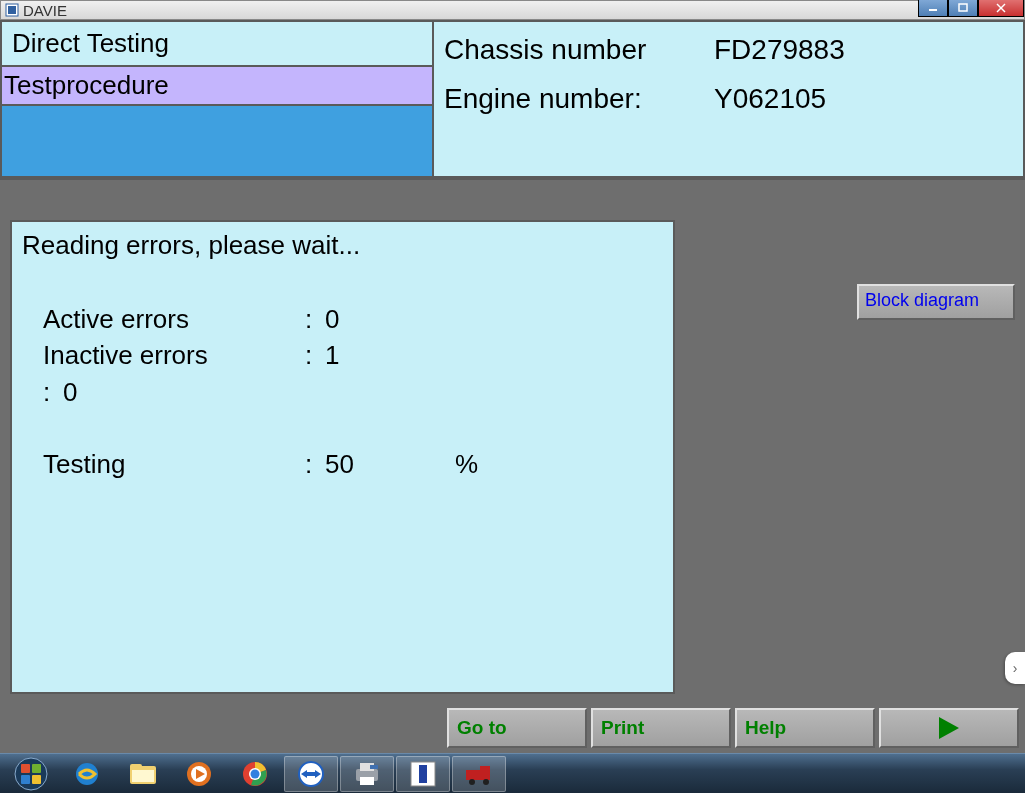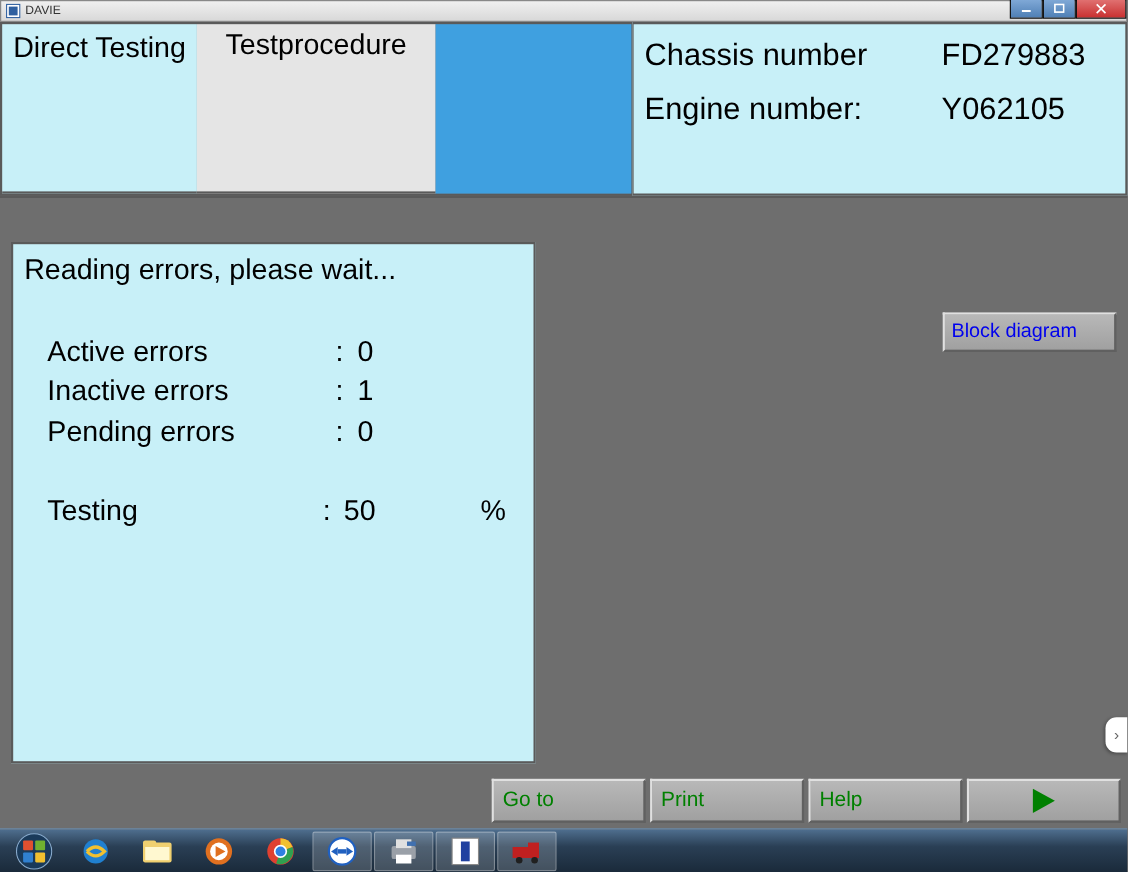--- a/index.html
+++ b/index.html
@@ -13,21 +13,21 @@
     }
 
     
     .titlebar {
       height: 20px;
       background: linear-gradient(to bottom, #f0f0f0 0%, #d8d8d8 100%);
       border: 1px solid #888;
       display: flex;
       align-items: center;
       padding: 0 4px;
-      font-size: 11px;
+      font-size: 15px;
       color: #333;
       position: relative;
     }
     .titlebar-icon {
       width: 14px; height: 14px;
       margin-right: 4px;
       display: inline-flex;
       align-items: center;
       justify-content: center;
     }
@@ -53,37 +53,37 @@
     .win-max { background: linear-gradient(to bottom,#7fa8d6,#4f7fb5); }
     .win-close { background: linear-gradient(to bottom,#e07070,#c83030); width: 46px; }
 
     
     .header-row {
       display: flex;
       height: 160px;
       border-bottom: 2px solid #5a5a5a;
     }
     .header-left {
-      width: 575px;
+      width: 433px;
       border: 2px solid #5a5a5a;
       border-right: 1px solid #5a5a5a;
       display: flex;
-      flex-direction: row;
+      flex-direction: column;
     }
     .hl-row1 {
       background: #c8f0f8;
       font-size: 26px;
       padding: 6px 10px;
       border-bottom: 2px solid #5a5a5a;
       color: #000;
     }
     .hl-row2 {
-      background: #e5e5e5;
+      background: #c4b5fd;
       font-size: 26px;
-      padding: 3px 26px;
+      padding: 3px 2px;
       border-bottom: 2px solid #5a5a5a;
       color: #000;
     }
     .hl-row3 {
       background: #3fa0e0;
       flex: 1;
     }
     .header-right {
       flex: 1;
       background: #c8f0f8;
@@ -99,21 +99,21 @@
       align-items: center;
     }
 
     
     .main-area {
       height: 522px;
       position: relative;
       padding: 40px 0 0 10px;
     }
     .status-panel {
-      width: 477px;
+      width: 665px;
       height: 474px;
       background: #c8f0f8;
       border: 2px solid #5a5a5a;
       padding: 8px 10px;
       font-size: 26px;
       color: #000;
       position: relative;
     }
     .status-title {
       margin-bottom: 40px;
@@ -171,20 +171,21 @@
       color: #666;
     }
 
     
     .action-row {
       position: absolute;
       bottom: 45px;
       right: 6px;
       display: flex;
       gap: 4px;
+      font-weight: bold;
     }
     .action-btn {
       width: 140px;
       height: 40px;
       background: linear-gradient(to bottom, #b8b8b8, #a0a0a0);
       border-top: 2px solid #e0e0e0;
       border-left: 2px solid #e0e0e0;
       border-right: 2px solid #606060;
       border-bottom: 2px solid #606060;
       color: #008000;
@@ -295,21 +296,20 @@
       <span class="status-label">Active errors</span>
       <span class="status-colon">:</span>
       <span class="status-value">0</span>
     </div>
     <div class="status-line">
       <span class="status-label">Inactive errors</span>
       <span class="status-colon">:</span>
       <span class="status-value">1</span>
     </div>
     <div class="status-line">
-      <span class="status-label">Pending errors</span>
       <span class="status-colon">:</span>
       <span class="status-value">0</span>
     </div>
 
     <div class="spacer"></div>
 
     <div class="status-line">
       <span class="status-label">Testing</span>
       <span class="status-colon">:</span>
       <span class="status-value">50</span>

